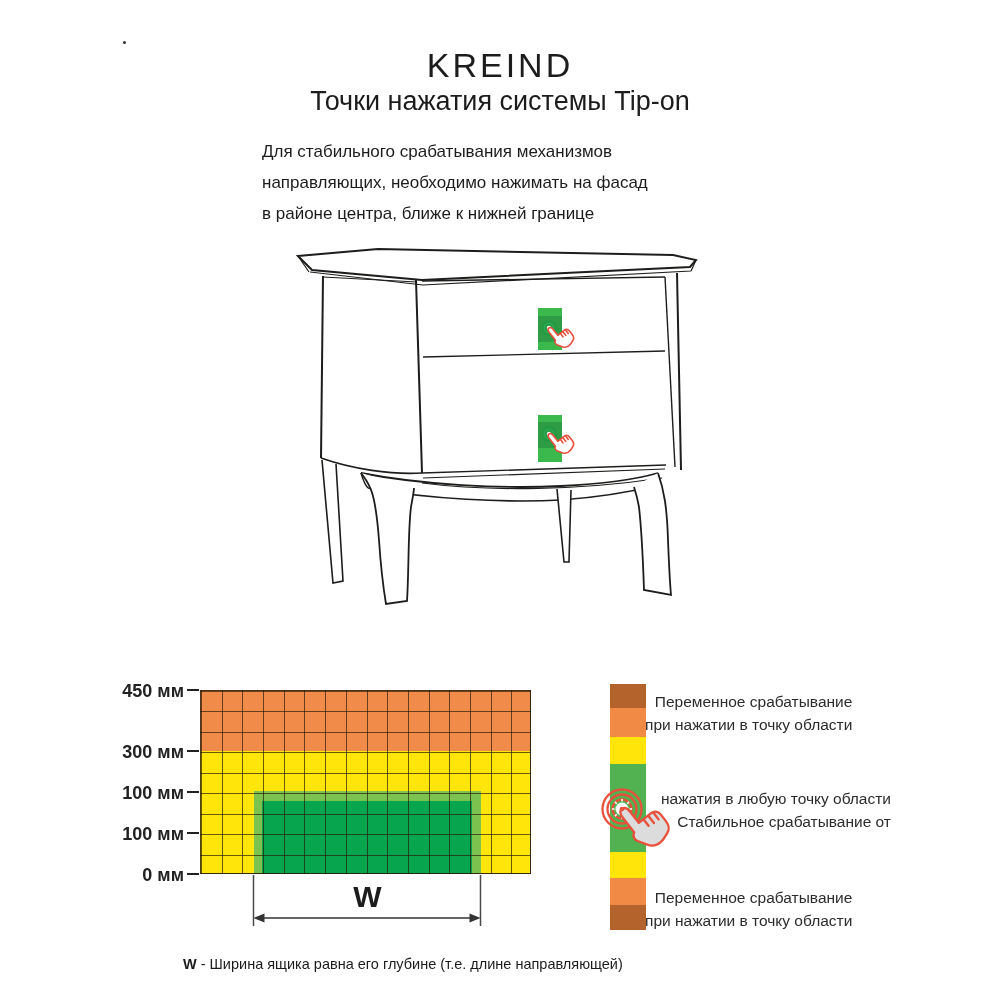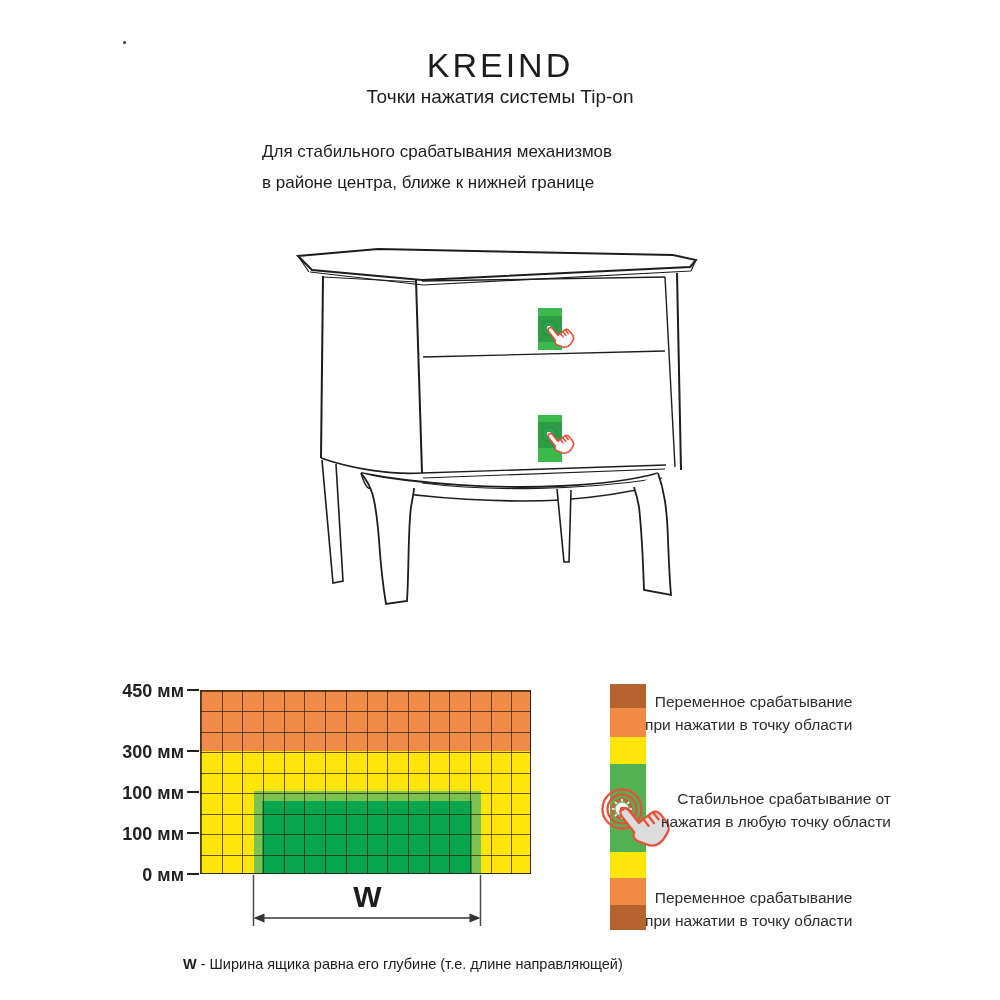--- a/index.html
+++ b/index.html
@@ -4,21 +4,21 @@
 <style>
   html,body{margin:0;padding:0;}
   body{
     width:1000px;height:1000px;position:relative;background:#ffffff;
     font-family:"Liberation Sans","DejaVu Sans",sans-serif;color:#1f1f1f;
     overflow:hidden;
   }
   .abs{position:absolute;}
   .dot{left:123px;top:41px;width:3px;height:3px;background:#333;border-radius:50%;}
   .brand{left:0;top:46px;width:1000px;text-align:center;font-size:34px;letter-spacing:3px;color:#1c1c1c;}
-  .subtitle{left:0;top:86px;width:1000px;text-align:center;font-size:19px;color:#1c1c1c;}
+  .subtitle{left:0;top:86px;width:1000px;text-align:center;font-size:27px;color:#1c1c1c;}
   .desc{left:262px;top:136px;font-size:17px;line-height:31px;color:#1c1c1c;}
   
   .grid{left:200px;top:690px;width:331px;height:184px;}
   .grid .layer{position:absolute;}
   .zone-yellow{left:0;top:0;width:331px;height:184px;background:var(--zone_yellow);}
   .zone-orange{left:0;top:0;width:331px;height:61.3px;background:var(--zone_orange);}
   .zone-green-outer{left:53.5px;top:101.3px;width:227px;height:82.7px;background:var(--zone_green_light);}
   .zone-green-core{left:62px;top:111px;width:210px;height:73px;background:var(--zone_green_dark);}
   .grid-lines{left:0;top:0;width:331px;height:184px;box-sizing:border-box;
     border:1px solid rgba(40,30,10,.8);
@@ -42,20 +42,21 @@
 </head>
 <body>
 
 <div class="abs dot"></div>
 
 <div class="abs brand">KREIND</div>
 <div class="abs subtitle">Точки нажатия системы Tip-on</div>
 
 <div class="abs desc">
   <div>Для стабильного срабатывания механизмов</div>
+  <div>направляющих, необходимо нажимать на фасад</div>
   <div>в районе центра, ближе к нижней границе</div>
 </div>
 
 <svg class="abs" style="left:262px;top:240px" width="480" height="400" viewBox="0 0 480 400">
   <defs>
     <g id="press-hand" stroke-linejoin="round" stroke-linecap="round">
       <path d="M11,2 C8,2 7,5 7,8 L7,24 C4,25 3,29 5,32 L10,40 C13,44 18,45 22,44 L28,42 C32,41 34,37 34,33 L34,26 C34,22 31,20 28,20 L15,20 L15,8 C15,5 14,2 11,2 Z"></path>
       <path fill="none" d="M20,20 L20,27 M25,20.5 L25,28 M30,22 L30,28"></path>
     </g>
   </defs>
@@ -166,19 +167,19 @@
   </g>
   <use href="#press-hand" transform="translate(34,34) rotate(-38) scale(1.18) translate(-11,-2)" style="fill:#DCDCDC;stroke:var(--hand_red);stroke-width:2"></use>
   <circle cx="34" cy="34" r="2.3" style="fill:var(--hand_red)"></circle>
 </svg>
 
 <div class="abs legend-label ll-top">
   <div>Переменное срабатывание</div>
   <div>при нажатии в точку области</div>
 </div>
 <div class="abs legend-label ll-mid">
+  <div>нажатия в любую точку области</div>
   <div>Стабильное срабатывание от</div>
-  <div>нажатия в любую точку области</div>
 </div>
 <div class="abs legend-label ll-bot">
   <div>Переменное срабатывание</div>
   <div>при нажатии в точку области</div>
 </div>
 
 </body></html>

